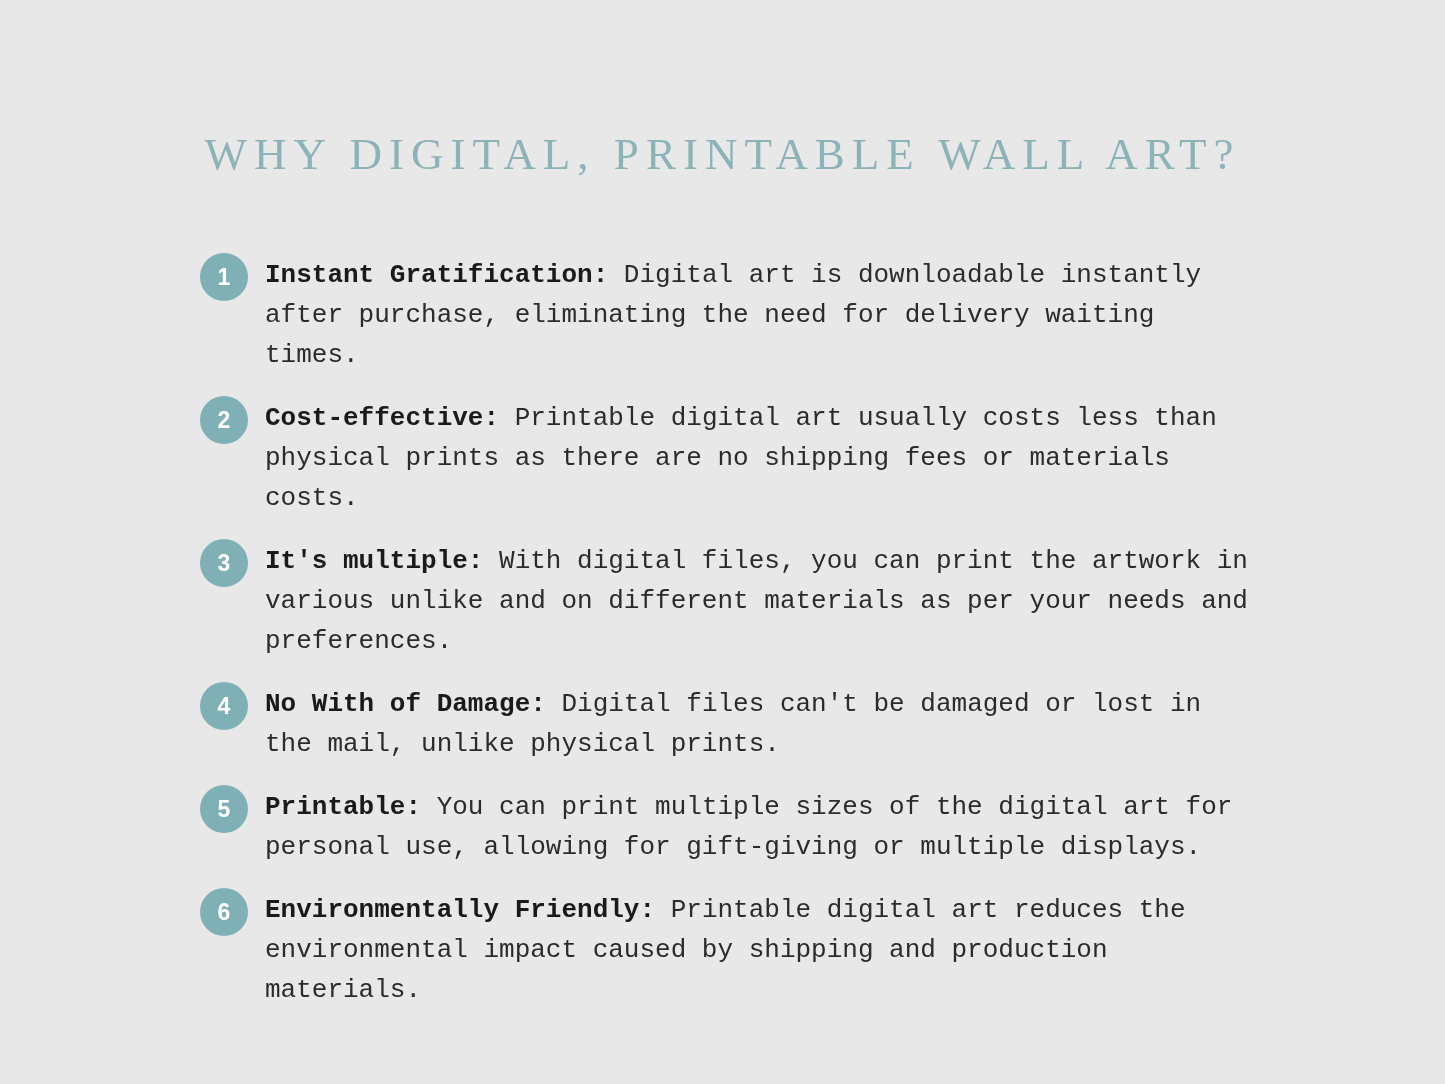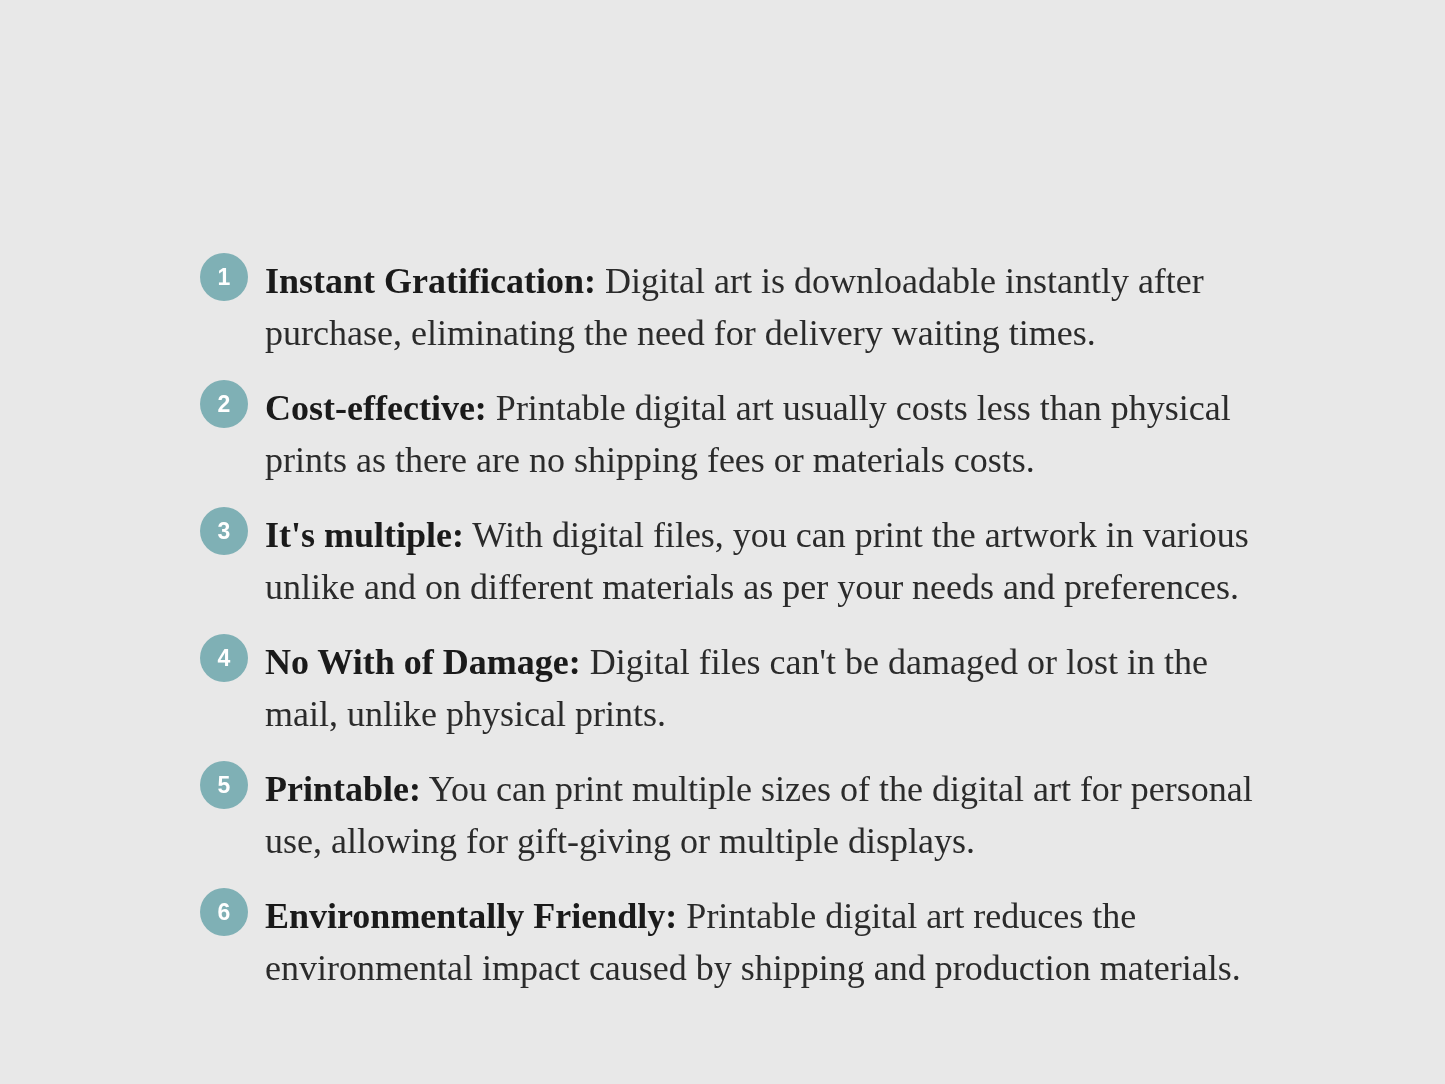--- a/index.html
+++ b/index.html
@@ -55,36 +55,37 @@
     font-weight: bold;
     display: flex;
     align-items: center;
     justify-content: center;
     margin-right: 17px;
     margin-top: 3px;
     font-family: "Liberation Sans", sans-serif;
   }
   .text {
     flex: 1 1 auto;
-    font-size: 36px;
-    line-height: 52px;
+    font-size: 26px;
+    line-height: 40px;
     color: #2b2b2b;
-    font-family: Liberation Serif, serif;
+    font-family: Liberation Mono, monospace;
     padding-top: 5px;
   }
   .text .lead {
     font-weight: bold;
     color: #1a1a1a;
   }
 </style>
 </head>
 <body>
 
 <div class="page">
 
+  <div class="title">WHY DIGITAL, PRINTABLE WALL ART?</div>
 
   <div class="list">
 
     <div class="item">
       <div class="badge">1</div>
       <div class="text">
         <span class="lead">Instant Gratification:</span><span> Digital art is downloadable instantly after purchase, eliminating the need for delivery waiting times.</span>
       </div>
     </div>
 

